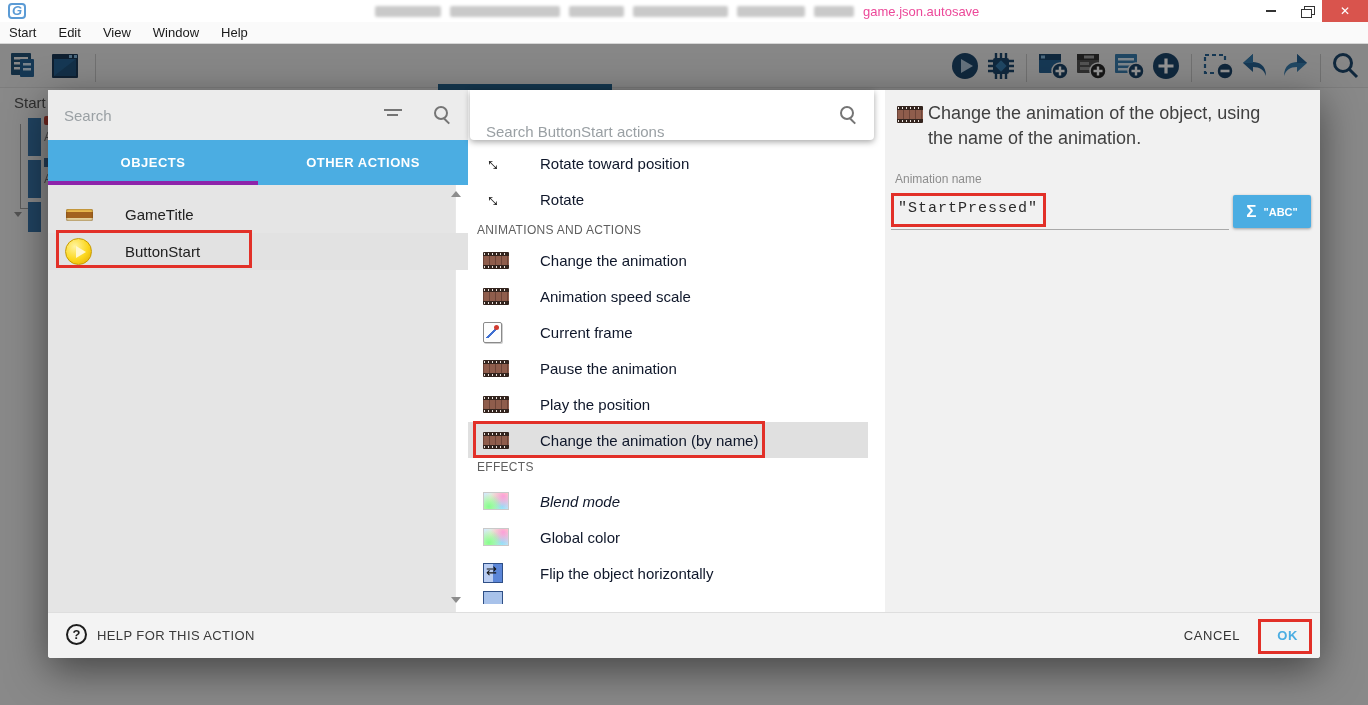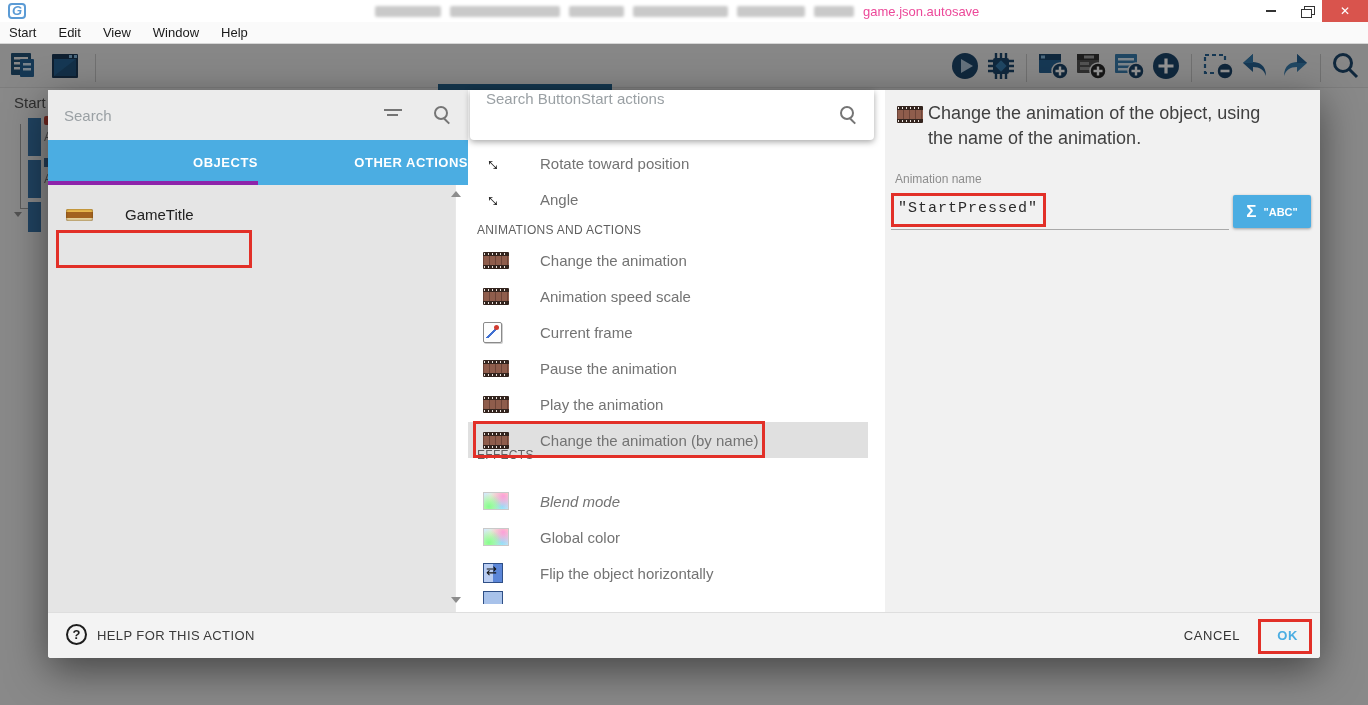--- a/index.html
+++ b/index.html
@@ -52,39 +52,39 @@
   .search-input { border:none; outline:none; background:transparent; font-size:15px; color:#333; padding-left:16px; width:300px; font-family:"Liberation Sans",sans-serif; }
   .search-input::placeholder { color:#9aa0a4; }
   .icon-filter { position:absolute; right:66px; top:19px; width:18px; height:12px; }
   .icon-filter i { display:block; background:#757575; height:2px; margin-bottom:3px; }
   .icon-filter i:nth-child(1){ width:18px; } .icon-filter i:nth-child(2){ width:11px; margin-left:3px; }
   .mag { position:relative; width:18px; height:18px; }
   .mag::before { content:""; position:absolute; left:0; top:0; width:10px; height:10px; border:2px solid #757575; border-radius:50%; }
   .mag::after { content:""; position:absolute; left:11px; top:12px; width:7px; height:2px; background:#757575; transform:rotate(45deg); transform-origin:0 0; }
   .mag-left { position:absolute; right:16px; top:16px; }
   .tabs { position:absolute; left:0; top:50px; width:420px; height:45px; background:#4bade2; display:flex; }
-  .tab { width:210px; display:flex; align-items:center; justify-content:flex-end; font-size:13px; font-weight:bold; letter-spacing:0.5px; color:#fff; position:relative; }
+  .tab { width:210px; display:flex; align-items:center; justify-content:center; font-size:13px; font-weight:bold; letter-spacing:0.5px; color:#fff; position:relative; }
   .tab-underline { position:absolute; left:0; bottom:0; width:210px; height:4px; background:#8e24aa; }
   .obj-row { position:absolute; left:0; width:420px; height:37px; display:flex; align-items:center; }
   .obj-row.selected { background:#e2e2e2; }
   .obj-label { position:absolute; left:77px; font-size:15px; color:#212121; }
   .icon-gametitle { position:absolute; left:18px; width:27px; height:12px; border-radius:2px; background:linear-gradient(#e8b84d 0 3px,#a3631f 3px 9px,#e3cf9a 9px); box-shadow:inset 0 0 2px #5e3a10; }
   .icon-playbutton { position:absolute; left:17px; width:27px; height:27px; border-radius:50%; background:radial-gradient(circle at 35% 30%, #fff4a0, #fcd71e 55%, #e0a800); border:1px solid #c79a00; }
   .icon-playbutton::after { content:""; position:absolute; left:10px; top:7px; border-left:10px solid #fff7cf; border-top:6px solid transparent; border-bottom:6px solid transparent; }
   .scroll-arrow { position:absolute; width:0; height:0; border-left:5px solid transparent; border-right:5px solid transparent; }
   .up { border-bottom:6px solid #8d8d8d; }
   .down { border-top:6px solid #8d8d8d; }
 
   
   .actions-panel { position:absolute; left:420px; top:0; width:417px; height:522px; background:#fff; }
-  .search-card { position:absolute; left:2px; top:0; width:404px; height:50px; background:#fff; border-radius:0 0 4px 4px; box-shadow:0 2px 6px rgba(0,0,0,0.35); display:flex; align-items:flex-start; z-index:3; }
+  .search-card { position:absolute; left:2px; top:0; width:404px; height:50px; background:#fff; border-radius:0 0 4px 4px; box-shadow:0 2px 6px rgba(0,0,0,0.35); display:flex; align-items:flex-end; z-index:3; }
   .mag-mid { position:absolute; right:16px; top:16px; }
   .action-row { position:absolute; left:0; width:400px; height:36px; display:flex; align-items:center; }
   .action-row.selected { background:#e0e0e0; }
-  .action-label { position:absolute; left:72px; font-size:15px; color:#737373; white-space:nowrap; }
+  .action-label { position:absolute; left:72px; font-size:15px; color:#0f172a; white-space:nowrap; }
   .section-row { position:absolute; left:9px; height:25px; display:flex; align-items:center; font-size:12px; color:#5f5f5f; letter-spacing:0.3px; }
   .aicon { position:absolute; left:15px; }
   .icon-rotate { width:24px; height:24px; font-size:19px; font-weight:bold; color:#161616; transform:rotate(45deg); line-height:24px; text-align:center; }
   .icon-film { width:26px; height:17px; background:
       repeating-linear-gradient(90deg,#ece4df 0 1px,transparent 1px 4px) 1px 1px / 24px 2px no-repeat,
       repeating-linear-gradient(90deg,#ece4df 0 1px,transparent 1px 4px) 1px 14px / 24px 2px no-repeat,
       linear-gradient(#33241e 0 4px,transparent 4px 13px,#33241e 13px) ,
       repeating-linear-gradient(90deg,#6d4438 0 1px,#8f5d4c 1px 6px);
       border-radius:1px; }
   .icon-frame { width:19px; height:21px; background:#fdfdfd; border:1px solid #8a8a8a; border-radius:2px; position:relative; box-shadow:1px 1px 0 #cfcfcf; }
@@ -295,37 +295,41 @@
           <span class="tab-underline"></span>
         </div>
         <div class="tab">
           <span>OTHER ACTIONS</span>
         </div>
       </div>
       <div class="obj-row" style="top:106px;">
         <span class="icon-gametitle"></span>
         <span class="obj-label">GameTitle</span>
       </div>
+      <div class="obj-row selected" style="top:143px;">
+        <span class="icon-playbutton"></span>
+        <span class="obj-label">ButtonStart</span>
+      </div>
       <span class="scroll-arrow up" style="left:403px; top:101px;"></span>
       <span class="scroll-arrow down" style="left:403px; top:507px;"></span>
     </div>
 
     <div class="actions-panel">
       <div class="search-card">
         <input class="search-input" type="text" style="width: 340px;" placeholder="Search ButtonStart actions">
         <span class="mag mag-mid"></span>
       </div>
 
       <div class="action-row" style="top:55px;">
         <span class="aicon icon-rotate">↔</span>
         <span class="action-label">Rotate toward position</span>
       </div>
       <div class="action-row" style="top:91px;">
         <span class="aicon icon-rotate">↔</span>
-        <span class="action-label">Angle</span>
+        <span class="action-label">Rotate</span>
       </div>
       <div class="section-row" style="top:127px;">
         <span>ANIMATIONS AND ACTIONS</span>
       </div>
       <div class="action-row" style="top:152px;">
         <span class="aicon icon-film"></span>
         <span class="action-label">Change the animation</span>
       </div>
       <div class="action-row" style="top:188px;">
         <span class="aicon icon-film"></span>
@@ -334,27 +338,27 @@
       <div class="action-row" style="top:224px;">
         <span class="aicon icon-frame"></span>
         <span class="action-label">Current frame</span>
       </div>
       <div class="action-row" style="top:260px;">
         <span class="aicon icon-film"></span>
         <span class="action-label">Pause the animation</span>
       </div>
       <div class="action-row" style="top:296px;">
         <span class="aicon icon-film"></span>
-        <span class="action-label">Play the animation</span>
+        <span class="action-label">Play the position</span>
       </div>
       <div class="action-row selected" style="top:332px;">
         <span class="aicon icon-film"></span>
         <span class="action-label">Change the animation (by name)</span>
       </div>
-      <div class="section-row" style="top:352px;">
+      <div class="section-row" style="top:364px;">
         <span>EFFECTS</span>
       </div>
       <div class="action-row" style="top:393px;font-style:italic;">
         <span class="aicon icon-rainbow"></span>
         <span class="action-label">Blend mode</span>
       </div>
       <div class="action-row" style="top:465px;">
         <span class="aicon icon-flip"></span>
         <span class="action-label">Flip the object horizontally</span>
       </div>

